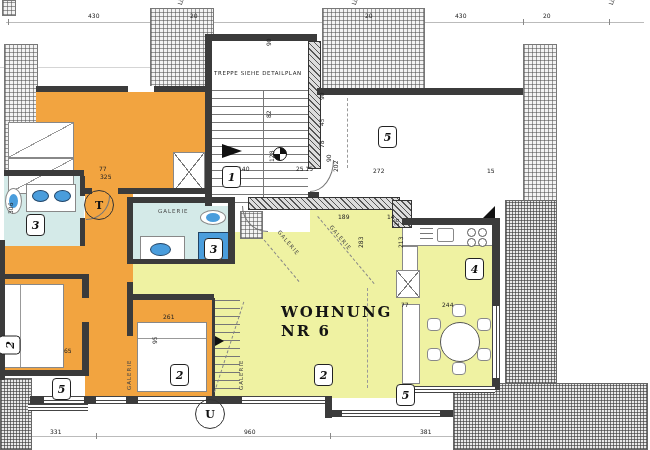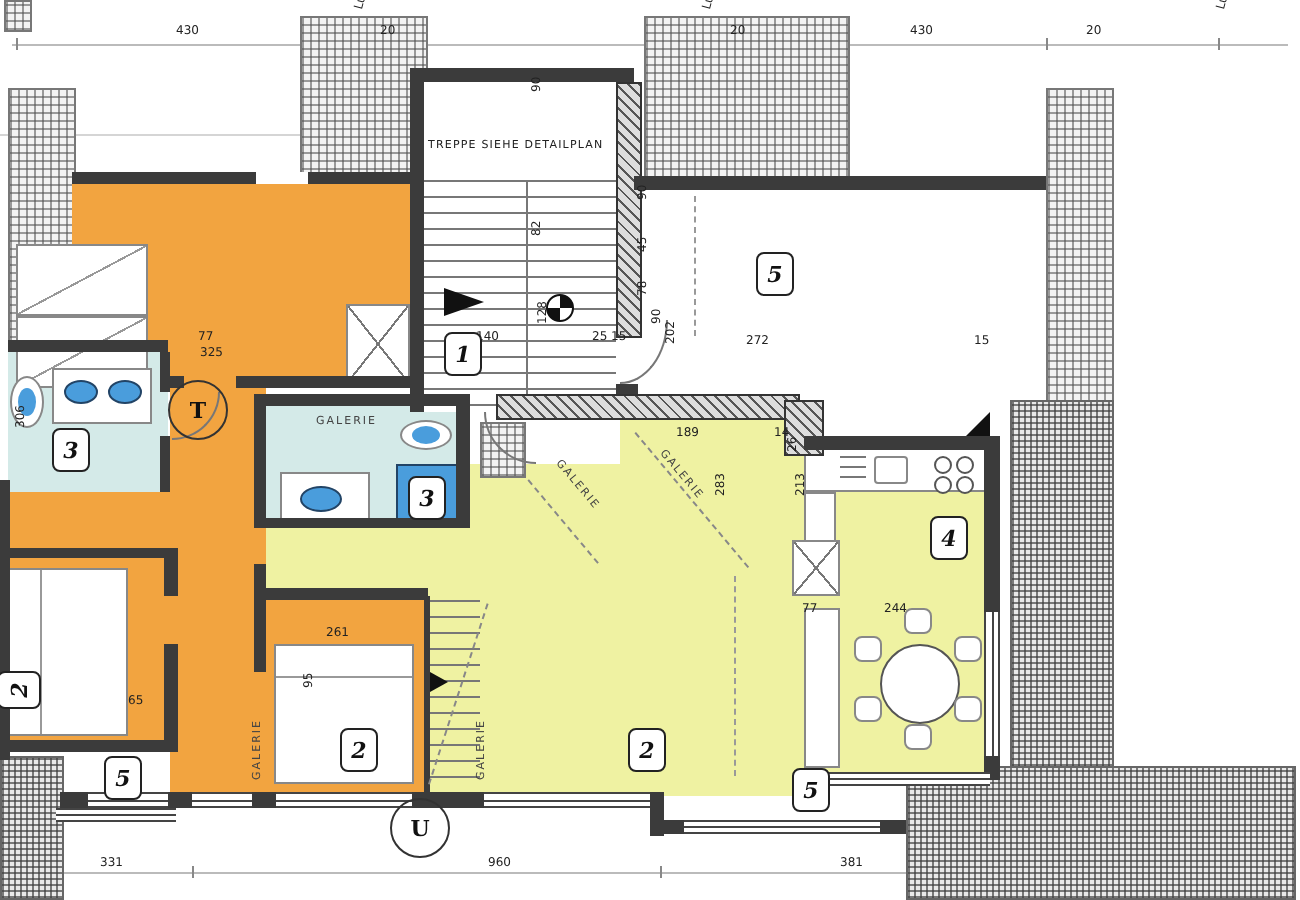--- a/index.html
+++ b/index.html
@@ -200,20 +200,24 @@
   <div class="abs win" style="left:330px;top:410px;width:123px;height:7px;"></div>
   <div class="abs wall" style="left:330px;top:410px;width:12px;height:7px;"></div>
   <div class="abs wall" style="left:440px;top:410px;width:13px;height:7px;"></div>
   <div class="abs win" style="left:28px;top:404px;width:60px;height:7px;"></div>
 
   <div class="abs arc arc-br" style="left:86px;top:196px;width:24px;height:24px;"></div>
   <div class="abs arc arc-br" style="left:310px;top:160px;width:24px;height:32px;"></div>
   <div class="abs arc arc-bl" style="left:242px;top:206px;width:26px;height:26px;"></div>
   <div class="abs tri" style="left:483px;top:206px;border-width:0 0 12px 12px;border-color:transparent transparent #111 transparent;"></div>
 
+  <div class="title">
+    <span style="display:block;">WOHNUNG</span>
+    <span style="display:block;">NR 6</span>
+  </div>
   <div class="note">TREPPE SIEHE DETAILPLAN</div>
 
   <div id="overlay-layer" class="abs" style="left:0;top:0;width:650px;height:450px;pointer-events:none;">
       <div class="dim" style="left: 88px; top: 13px;">430</div>
       <div class="dim" style="left: 190px; top: 13px;">20</div>
       <div class="dim" style="left: 365px; top: 13px;">20</div>
       <div class="dim" style="left: 455px; top: 13px;">430</div>
       <div class="dim" style="left: 543px; top: 13px;">20</div>
       <div class="dim" style="left: 177px; top: 4px; transform: rotate(-75deg);">Lü 20</div>
       <div class="dim" style="left: 351px; top: 4px; transform: rotate(-75deg);">Lü 20</div>

